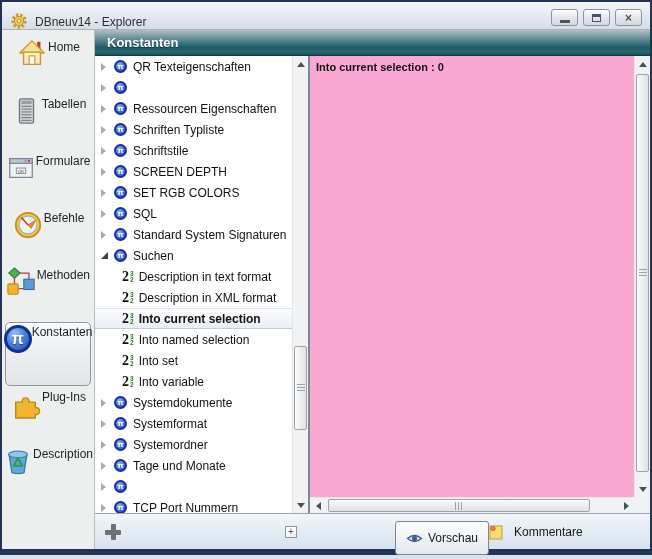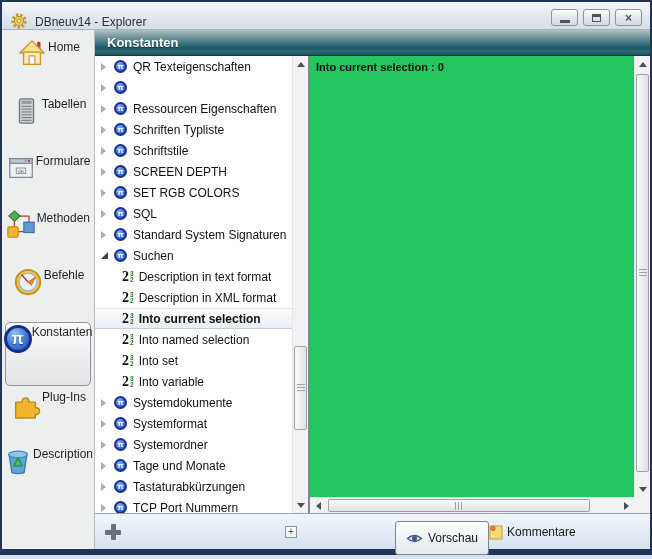--- a/index.html
+++ b/index.html
@@ -39,21 +39,21 @@
   
   .section-header { position:absolute; top:30px; left:95px; right:2px; height:26px;
     background:linear-gradient(180deg,#b1c0c2 0%,#7b9da3 25%,#38717c 55%,#1d5b68 70%,#2a6771 88%,#1a4f5a 100%);
     border-bottom:1px solid #0e3a44; display:flex; align-items:center; }
   .section-header span { color:#fff; font-weight:bold; font-size:13px; padding-left:12px;
     text-shadow:0 1px 1px rgba(0,0,0,.45); }
 
   
   .tree-panel { position:absolute; top:56px; left:95px; width:213px; bottom:46px; background:#fff; }
   .panel-divider { position:absolute; top:56px; left:308px; width:2px; bottom:46px; background:#81888f; }
-  .detail-panel { position:absolute; top:56px; left:310px; right:2px; bottom:46px; background:#22c55e; }
+  .detail-panel { position:absolute; top:56px; left:310px; right:2px; bottom:46px; background:#f9a8d4; }
   .detail-heading { position:absolute; top:5px; left:6px; font-size:11px; font-weight:bold; color:#111; }
 
   
   .tree-rows { position:absolute; inset:0 16px 0 0; overflow:hidden; }
   .tree-row { display:flex; align-items:center; height:21px; padding-left:6px; font-size:12px; color:#111; white-space:nowrap; }
   .tree-row.child { padding-left:27px; }
   .tree-row.selected { font-weight:bold;
     background:linear-gradient(180deg,#fbfcfd,#e9edf2);
     box-shadow:inset 0 1px 0 #e3e7ec, inset 0 -1px 0 #c6ccd4; }
   .arrow-box { width:13px; flex:none; display:flex; align-items:center; }
@@ -95,21 +95,21 @@
     border-top:1px solid #9aa6b5; }
   .plus-icon { position:absolute; left:10px; top:10px; width:16px; height:16px; }
   .plus-icon::before { content:""; position:absolute; top:5.5px; left:0; width:16px; height:5px; background:#6b7176; border-radius:1px; }
   .plus-icon::after  { content:""; position:absolute; left:5.5px; top:0; width:5px; height:16px; background:#6b7176; border-radius:1px; }
   .expand-box { position:absolute; left:190px; top:12px; width:12px; height:12px; border:1px solid #8f969d;
     background:linear-gradient(#fff,#eef1f4); font-size:10px; line-height:10px; color:#555;
     display:flex; align-items:center; justify-content:center; }
   .preview-btn { position:absolute; left:300px; top:7px; height:21px; padding:16px 10px;
     border:1px solid #7f868d; border-radius:3px; background:linear-gradient(180deg,#fcfdfe,#e4e9ee);
     display:flex; align-items:center; gap:5px; font-size:12px; color:#16181b; }
-  .comments-btn { position:absolute; left:394px; top:9px; height:18px; display:flex; align-items:center; gap:4px;
+  .comments-btn { position:absolute; left:394px; top:9px; height:18px; display:flex; align-items:center; gap:11px;
     font-size:12px; color:#16181b;justify-content:flex-end; }
 </style>
 </head>
 <body>
 
 <div class="titlebar">
   <svg class="app-icon" viewBox="0 0 16 16">
     <circle cx="8" cy="8" r="6" fill="none" stroke="#c79e2b" stroke-width="3.4" stroke-dasharray="2.4 1.7"></circle>
     <circle cx="8" cy="8" r="4.6" fill="#f3cf5e" stroke="#b8901f" stroke-width="1"></circle>
     <circle cx="8" cy="8" r="1.9" fill="#fdf6dd" stroke="#b8901f" stroke-width="1"></circle>
@@ -166,39 +166,39 @@
     <circle cx="21" cy="8.5" r="1.2" fill="#8a97a5"></circle>
     <rect x="11" y="16" width="10" height="6" fill="#e9ebed" stroke="#888f96" stroke-width="1"></rect>
     <text x="16" y="20.8" font-size="4.5" text-anchor="middle" fill="#444">OK</text>
   </svg>
 </div>
     <div class="sb-label">Formulare</div>
   </div>
     <div class="sb-item">
     <div class="sb-icon">
   <svg width="30" height="30" viewBox="0 0 32 32">
+    <circle cx="16" cy="16" r="13" fill="#f5c63f" stroke="#c2901c" stroke-width="2"></circle>
+    <circle cx="16" cy="16" r="9.5" fill="#eaf1f7" stroke="#8fb4d4" stroke-width="1.2"></circle>
+    <line x1="16" y1="16" x2="9" y2="8" stroke="#c0392b" stroke-width="1.6"></line>
+    <polygon points="16,16 24,11 19.5,19.5" fill="#f08c28" stroke="#d2691e" stroke-width="1"></polygon>
+  </svg>
+</div>
+    <div class="sb-label">Befehle</div>
+  </div>
+    <div class="sb-item">
+    <div class="sb-icon">
+  <svg width="30" height="30" viewBox="0 0 32 32">
     <path d="M9 12 V23 H19 M15 6.5 H24.5 V13" fill="none" stroke="#c0392b" stroke-width="1.4"></path>
     <polygon points="9,1 15,6.5 9,12 3,6.5" fill="#4caf50" stroke="#2e7d32" stroke-width="1.2"></polygon>
     <rect x="2" y="18" width="11" height="11" rx="1.5" fill="#f3b32a" stroke="#c28a16" stroke-width="1.2"></rect>
     <rect x="19" y="13" width="11" height="11" fill="#5b9bd5" stroke="#3a6ea5" stroke-width="1.2"></rect>
   </svg>
 </div>
     <div class="sb-label">Methoden</div>
   </div>
-    <div class="sb-item">
-    <div class="sb-icon">
-  <svg width="30" height="30" viewBox="0 0 32 32">
-    <circle cx="16" cy="16" r="13" fill="#f5c63f" stroke="#c2901c" stroke-width="2"></circle>
-    <circle cx="16" cy="16" r="9.5" fill="#eaf1f7" stroke="#8fb4d4" stroke-width="1.2"></circle>
-    <line x1="16" y1="16" x2="9" y2="8" stroke="#c0392b" stroke-width="1.6"></line>
-    <polygon points="16,16 24,11 19.5,19.5" fill="#f08c28" stroke="#d2691e" stroke-width="1"></polygon>
-  </svg>
-</div>
-    <div class="sb-label">Befehle</div>
-  </div>
     <div class="sb-item selected">
     <div class="sb-icon">
   <div class="big-pi">π</div>
 </div>
     <div class="sb-label">Konstanten</div>
   </div>
     <div class="sb-item">
     <div class="sb-icon">
   <svg width="30" height="30" viewBox="0 0 32 32">
     <path d="M5 14 h7 c-1.5,-6 8.5,-6 7,0 h7 v6 c6,-1.5 6,8.5 0,7 v4 h-21 z" fill="#f2b62e" stroke="#b98a1a" stroke-width="1.5" stroke-linejoin="round"></path>
@@ -379,21 +379,20 @@
           <span class="arr-collapsed"></span>
         </span>
         <span class="pi-icon">π</span>
         <span>Tage und Monate</span>
       </div>
       <div class="tree-row">
         <span class="arrow-box">
           <span class="arr-collapsed"></span>
         </span>
         <span class="pi-icon">π</span>
-        <span>Tastaturabkürzungen</span>
       </div>
       <div class="tree-row">
         <span class="arrow-box">
           <span class="arr-collapsed"></span>
         </span>
         <span class="pi-icon">π</span>
         <span>TCP Port Nummern</span>
       </div>
     </div>
   <div class="vscroll">

